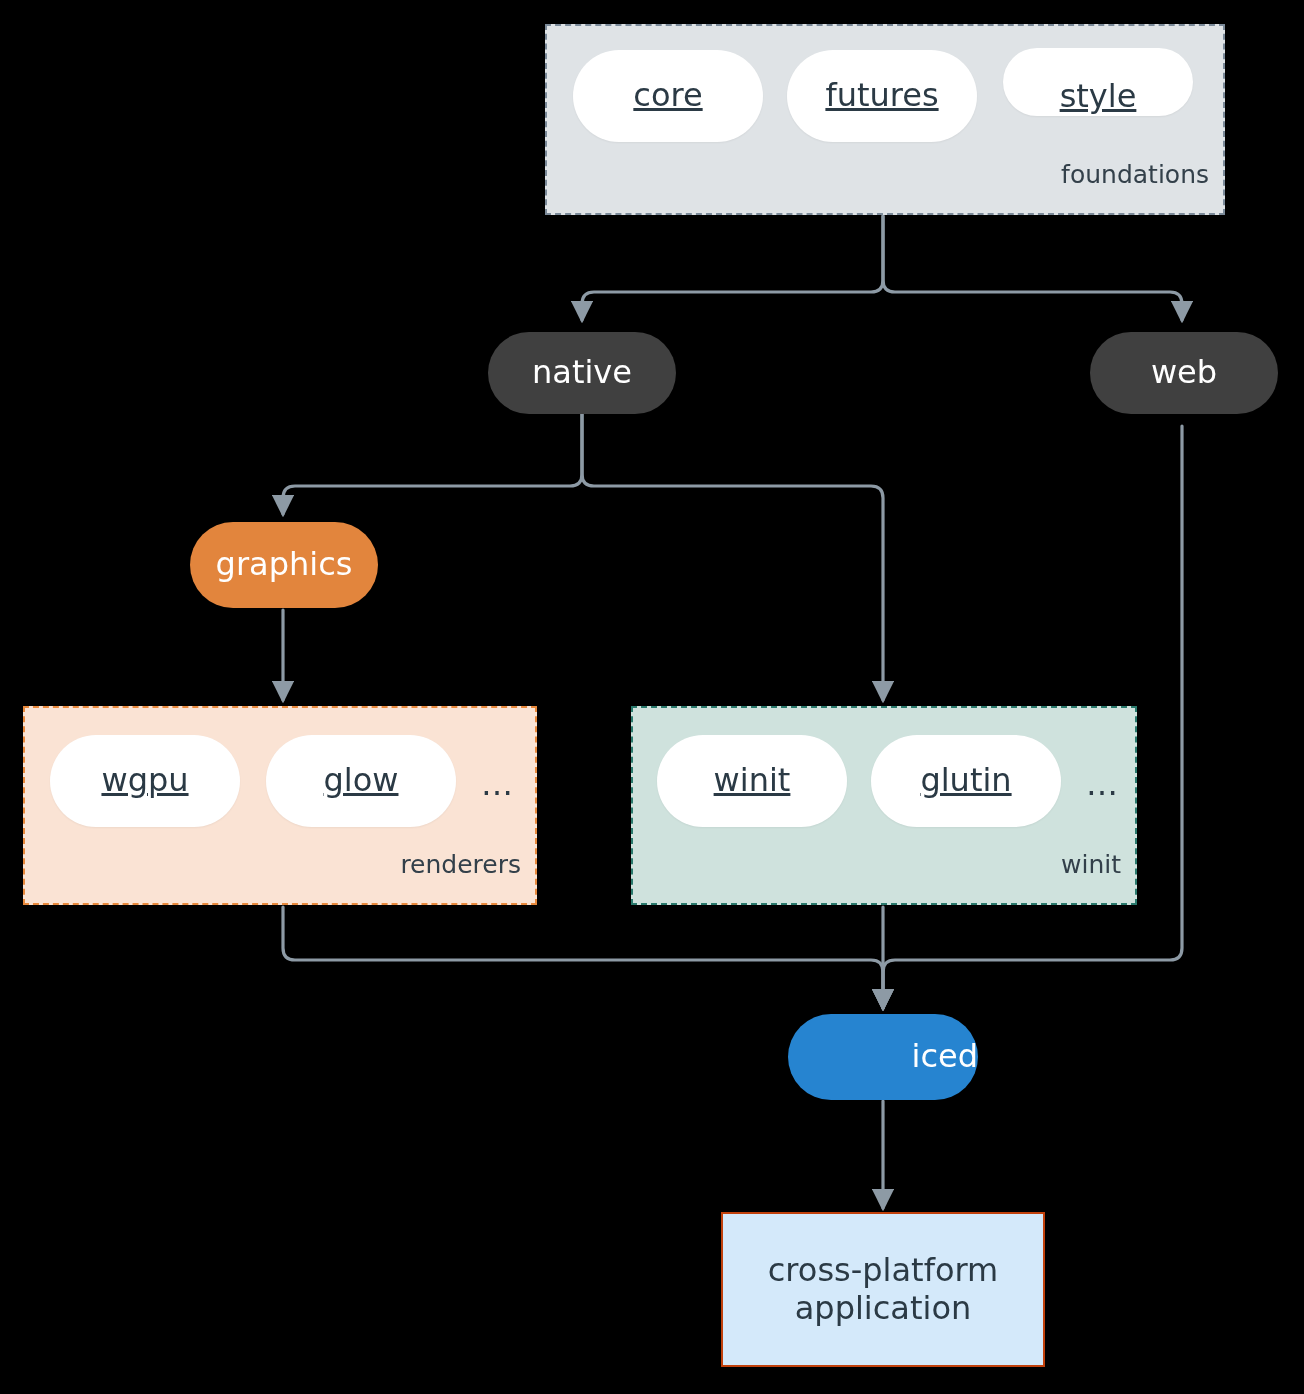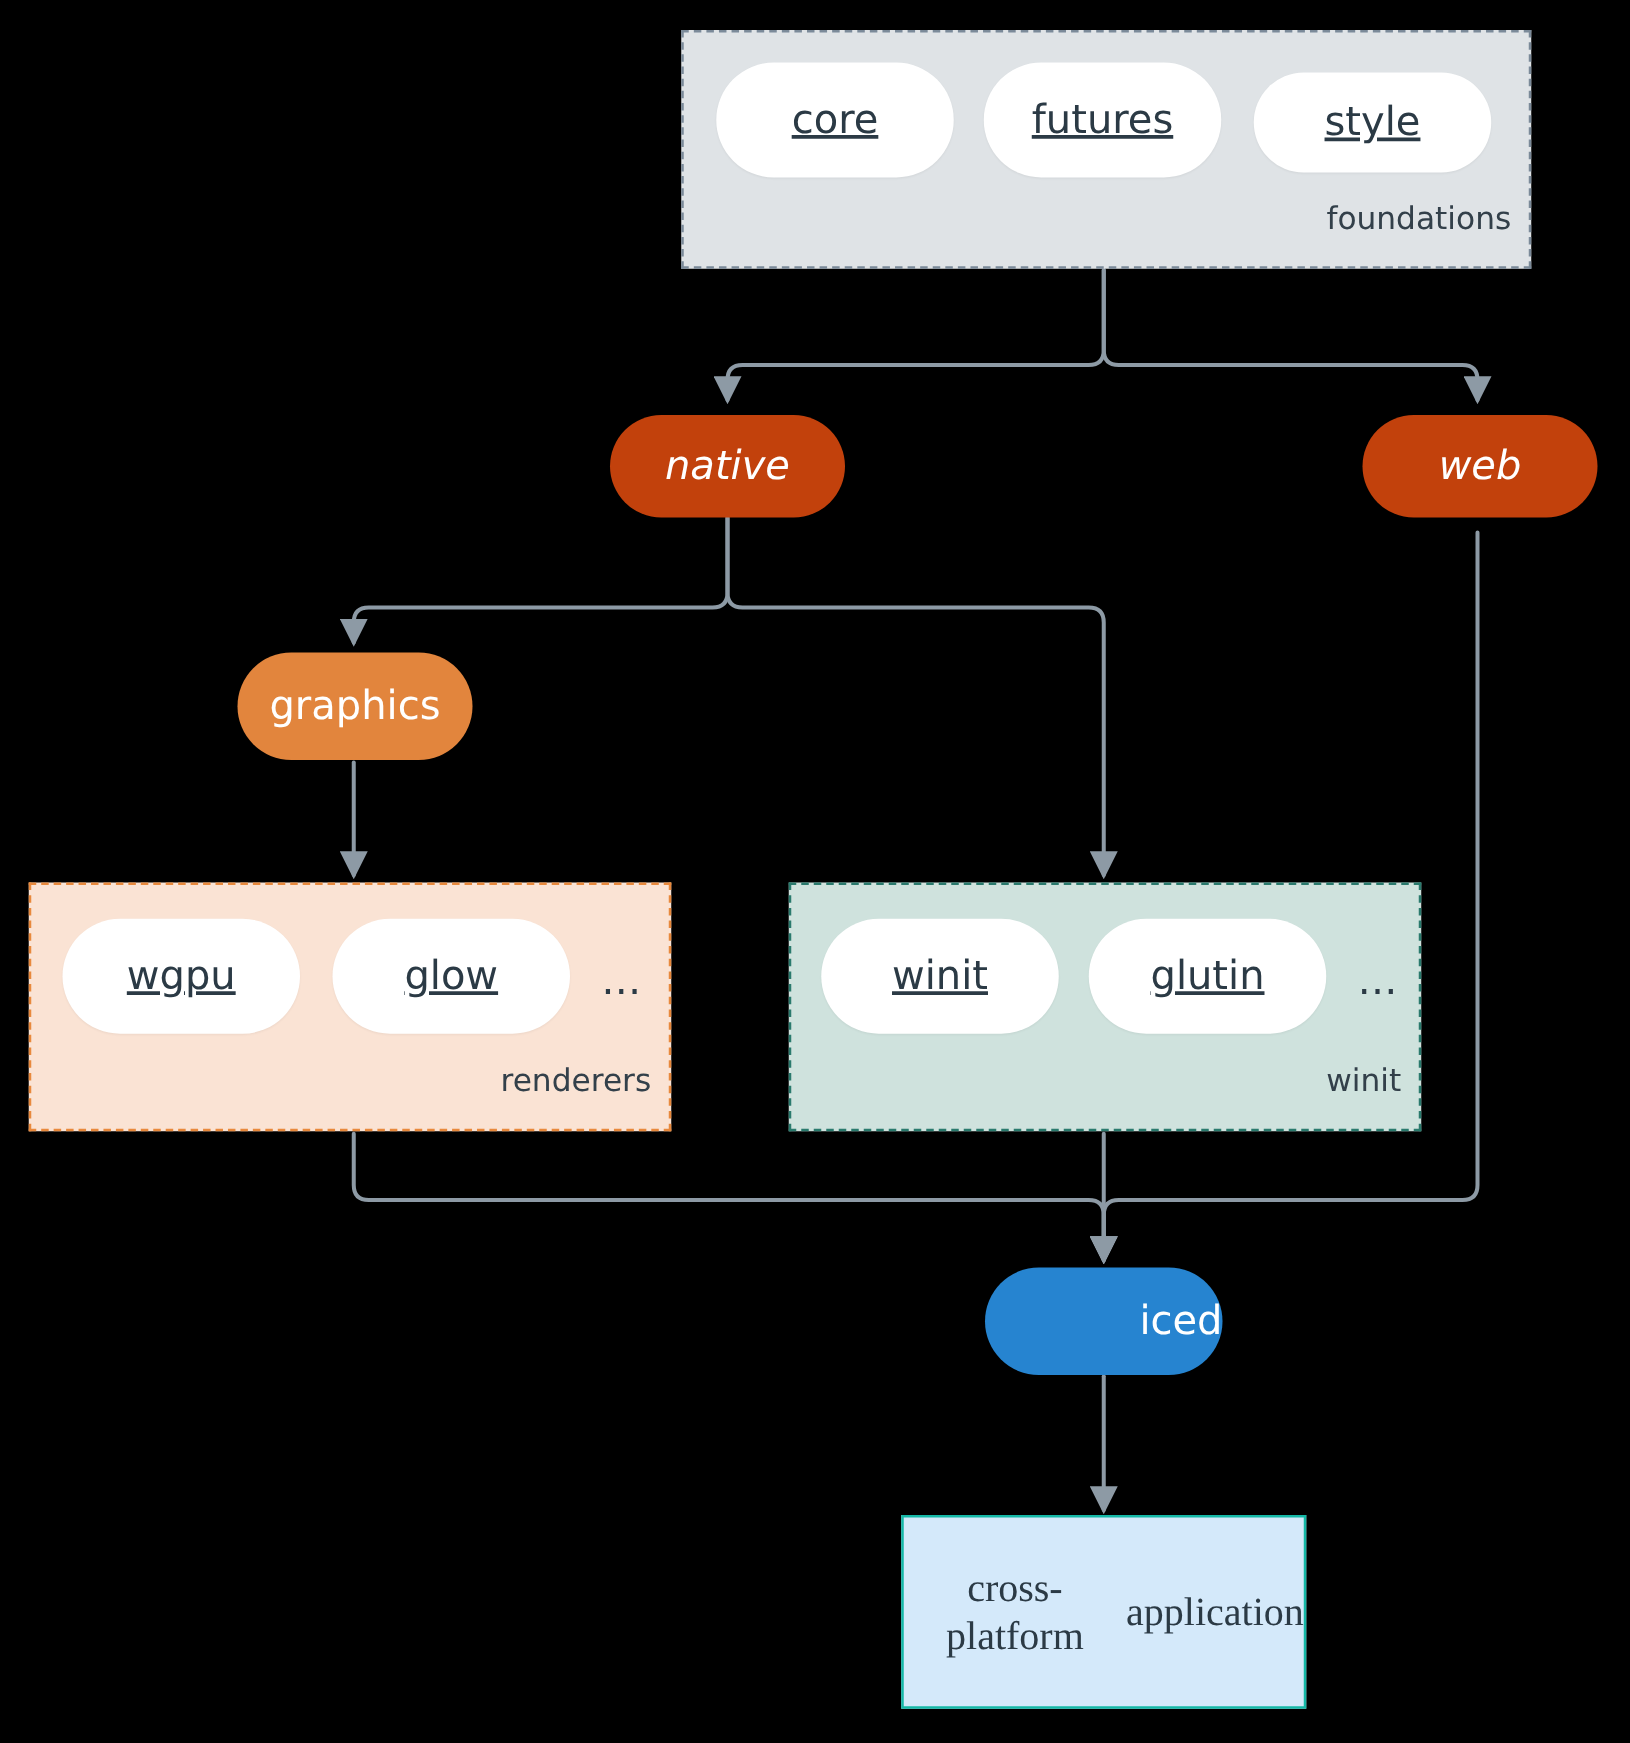--- a/index.html
+++ b/index.html
@@ -73,31 +73,30 @@
     font-size: 32px;
     box-shadow: 0 1px 2px rgba(0,0,0,0.05);
     text-decoration: underline;
   }
   
   .stadium {
     border-radius: 999px;
     color: #ffffff;
     font-size: 32px;
   }
-  .purple { background: #c2410c; font-style: italic; }
+  .purple { background: #404040; }
   .orange { background: #e2853d; }
   .blue   { background: #2684d0; }
   
   #app-node {
     background: #d4e9fa;
-    border: 2px solid #14b8a6;
+    border: 2px solid #c2410c;
     color: #2b3a45;
     font-size: 32px;
-    flex-direction: row;
-    font-family: Liberation Serif, serif;
+    flex-direction: column;
   }
   .ellipsis {
     position: absolute;
     color: #2b3a45;
     font-size: 32px;
     letter-spacing: 2px;
     line-height: 1;
   }
 </style>
 </head>
@@ -134,21 +133,21 @@
   </div>
 
   <div class="node pill-white" style="left:573px; top:50px; width:190px; height:92px;">
     <span>core</span>
   </div>
 
   <div class="node pill-white" style="left:787px; top:50px; width:190px; height:92px;">
     <span>futures</span>
   </div>
 
-  <div class="node pill-white" style="left:1003px; top:58px; width:190px; height:80px;">
+  <div class="node pill-white" style="left:1003px; top:48px; width:190px; height:68px;align-items:flex-end;">
     <span>style</span>
   </div>
 
   <div class="node stadium purple" style="left:488px; top:332px; width:188px; height:82px;">
     <span>native</span>
   </div>
 
   <div class="node stadium purple" style="left:1090px; top:332px; width:188px; height:82px;">
     <span>web</span>
   </div>

